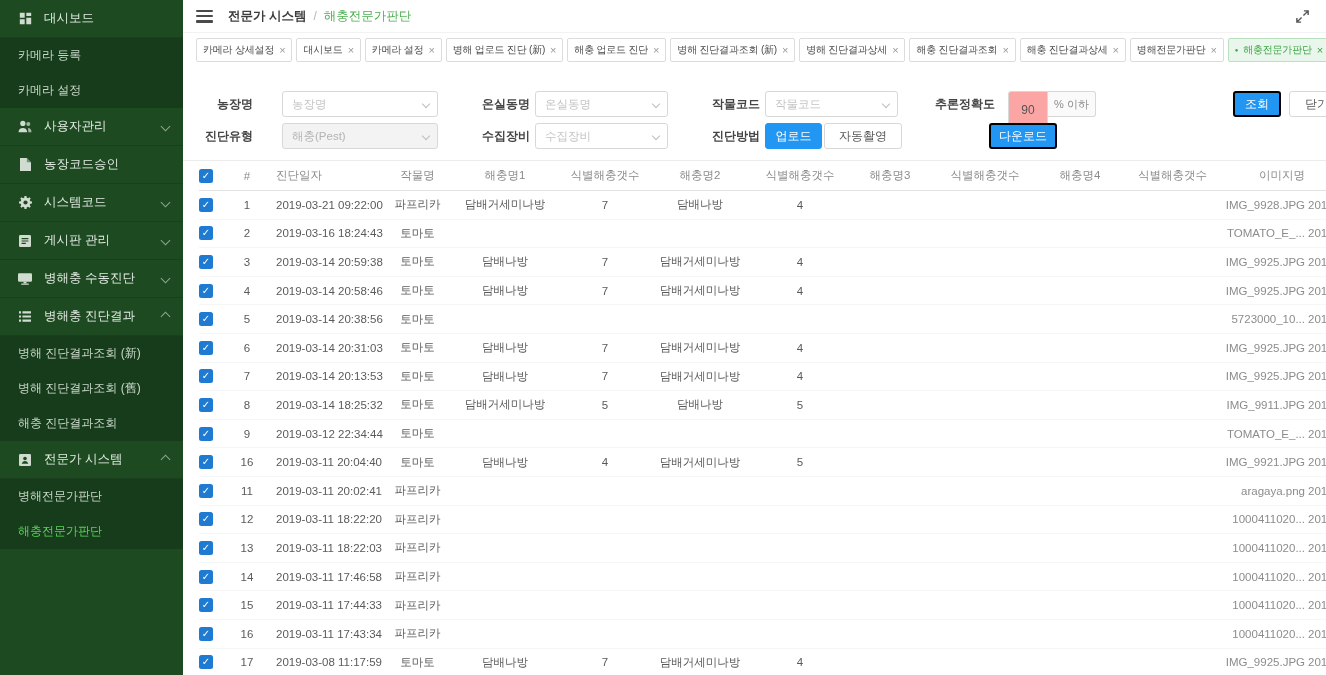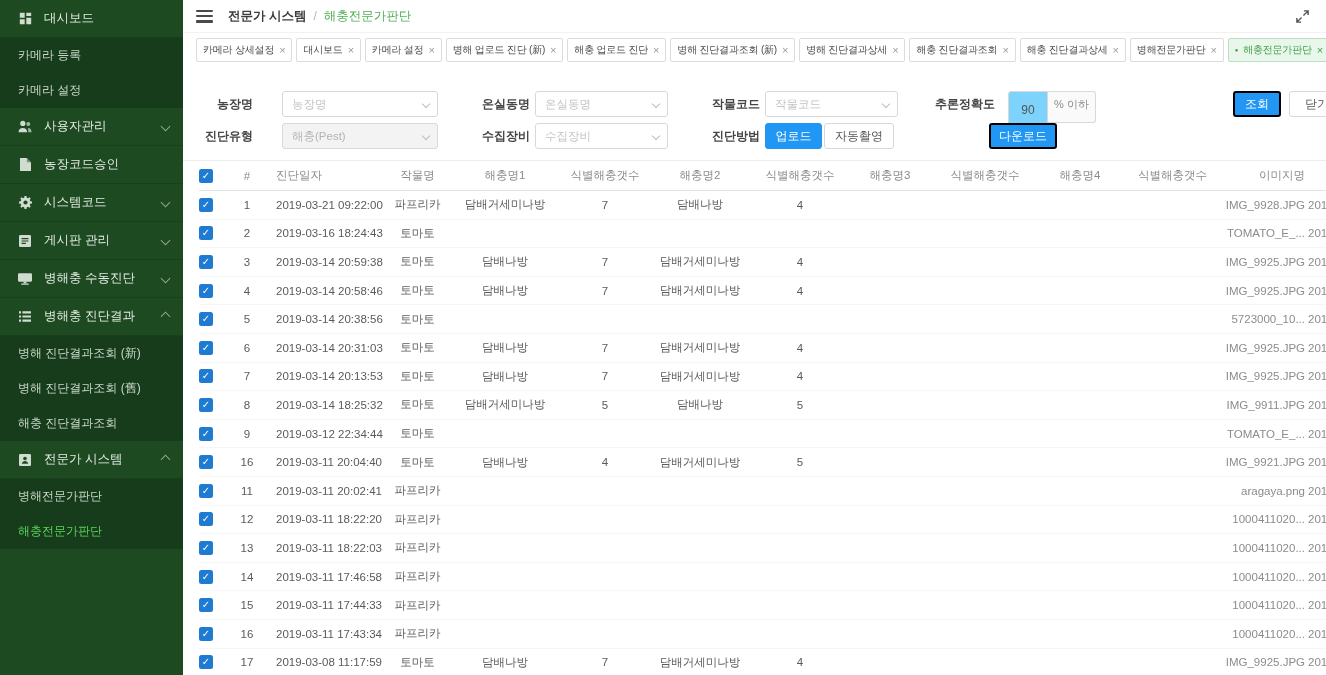--- a/index.html
+++ b/index.html
@@ -34,22 +34,22 @@
 .tab.active{background:#e9f6eb;border-color:#b9e0bf;color:#3da344}
 .tab.active .dot{font-size:6px;color:#3da344;line-height:1}
 .tab.active .tab-close{color:#3da344}
 
 
 .filters{position:relative;height:92px;min-height:92px}
 .flabel{position:absolute;height:26px;line-height:26px;font-weight:bold;font-size:12px;color:#454545;text-align:right}
 .fselect{position:absolute;height:26px;border:1px solid #d8d8d8;border-radius:3px;background:#fff;display:flex;align-items:center;padding:0 20px 0 9px;font-size:11.5px;color:#c3c3c3;cursor:pointer;overflow:hidden;white-space:nowrap}
 .fselect.disabled{background:#f3f3f3;color:#b3b3b3;cursor:default}
 .sel-chev{position:absolute;right:8px;top:9px;width:6px;height:6px;border-right:1.3px solid #bdbdbd;border-bottom:1.3px solid #bdbdbd;transform:rotate(45deg)}
-.finput{position:absolute;height:38px;border:1px solid #d8d8d8;border-radius:3px 0 0 3px;font-size:12px;color:#555;text-align:center;outline:none;font-family:inherit;background:#7dd3fc}
-.faddon{position:absolute;height:32px;line-height:24px;border:1px solid #d8d8d8;border-left:none;border-radius:0 3px 3px 0;background:#fafafa;color:#8c8c8c;font-size:11px;text-align:center}
+.finput{position:absolute;height:38px;border:1px solid #d8d8d8;border-radius:3px 0 0 3px;font-size:12px;color:#555;text-align:center;outline:none;font-family:inherit;background:#fca5a5}
+.faddon{position:absolute;height:26px;line-height:24px;border:1px solid #d8d8d8;border-left:none;border-radius:0 3px 3px 0;background:#fafafa;color:#8c8c8c;font-size:11px;text-align:center}
 .btn{position:absolute;height:26px;border-radius:3px;font-size:12px;display:flex;align-items:center;justify-content:center;cursor:pointer;white-space:nowrap}
 .btn-blue{background:#2196f3;color:#fff;border:2px solid #000000}
 .btn-white{background:#fff;color:#555;border:1px solid #d8d8d8}
 .btn-toggle-on{background:#2196f3;color:#fff;border:1px solid #2196f3}
 .btn-toggle-off{background:#fff;color:#555;border:1px solid #d8d8d8}
 
 
 .table{flex:1;overflow:hidden;padding-left:16px;border-top:1px solid #ececec}
 .thead{display:flex;align-items:center;height:30px;color:#8a8a8a;font-size:11.5px;border-bottom:1px solid #e2e2e2}
 .trow{display:flex;align-items:center;height:28.6px;color:#5a5a5a;font-size:11.5px;border-bottom:1px solid #f6f6f6}
@@ -276,21 +276,21 @@
         </div>
 
       <span class="flabel" style="top:55px;left:267px;width:80px">수집장비</span>
       <div class="fselect" style="top:55px;left:352px;width:133px">
           <span>수집장비</span>
           <span class="sel-chev"></span>
         </div>
 
       <span class="flabel" style="top:55px;left:499px;width:78px">진단방법</span>
       <div class="btn btn-toggle-on" style="top:55px;left:582px;width:57px">업로드</div>
-      <div class="btn btn-toggle-off" style="top:55px;left:641px;width:70px">자동촬영</div>
+      <div class="btn btn-toggle-off" style="top:55px;left:641px;width:78px">자동촬영</div>
 
       <div class="btn btn-blue" style="top:55px;left:806px;width:68px">다운로드</div>
     </div>
 
     <div class="table">
       <div class="thead">
           <div class="cell c-cb">
             <span class="cbx">✓</span>
           </div>
           <div class="cell c-num">#</div>

